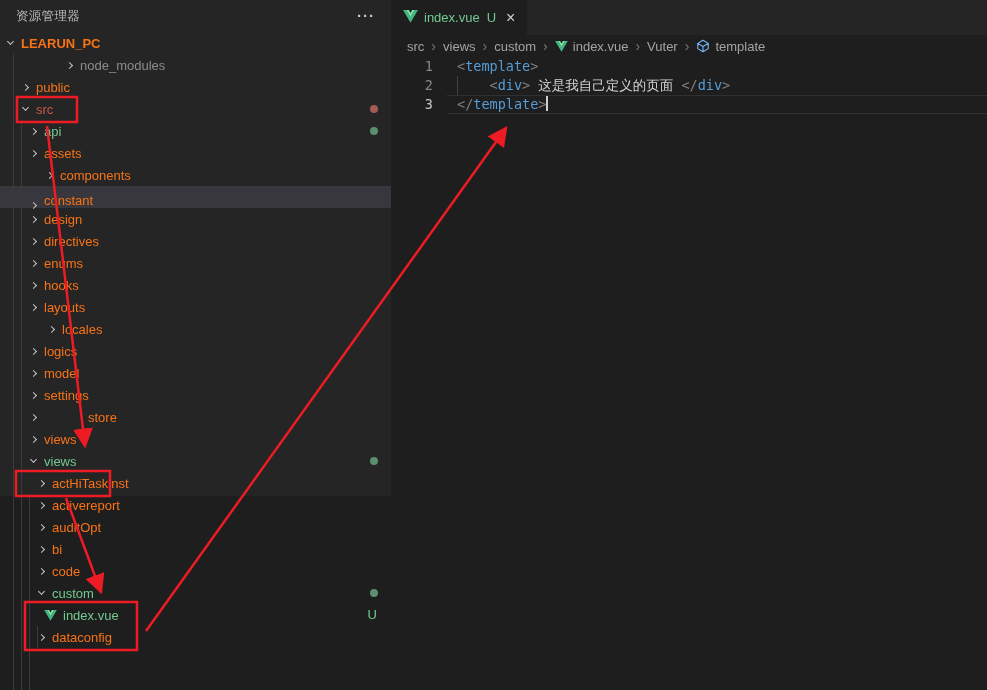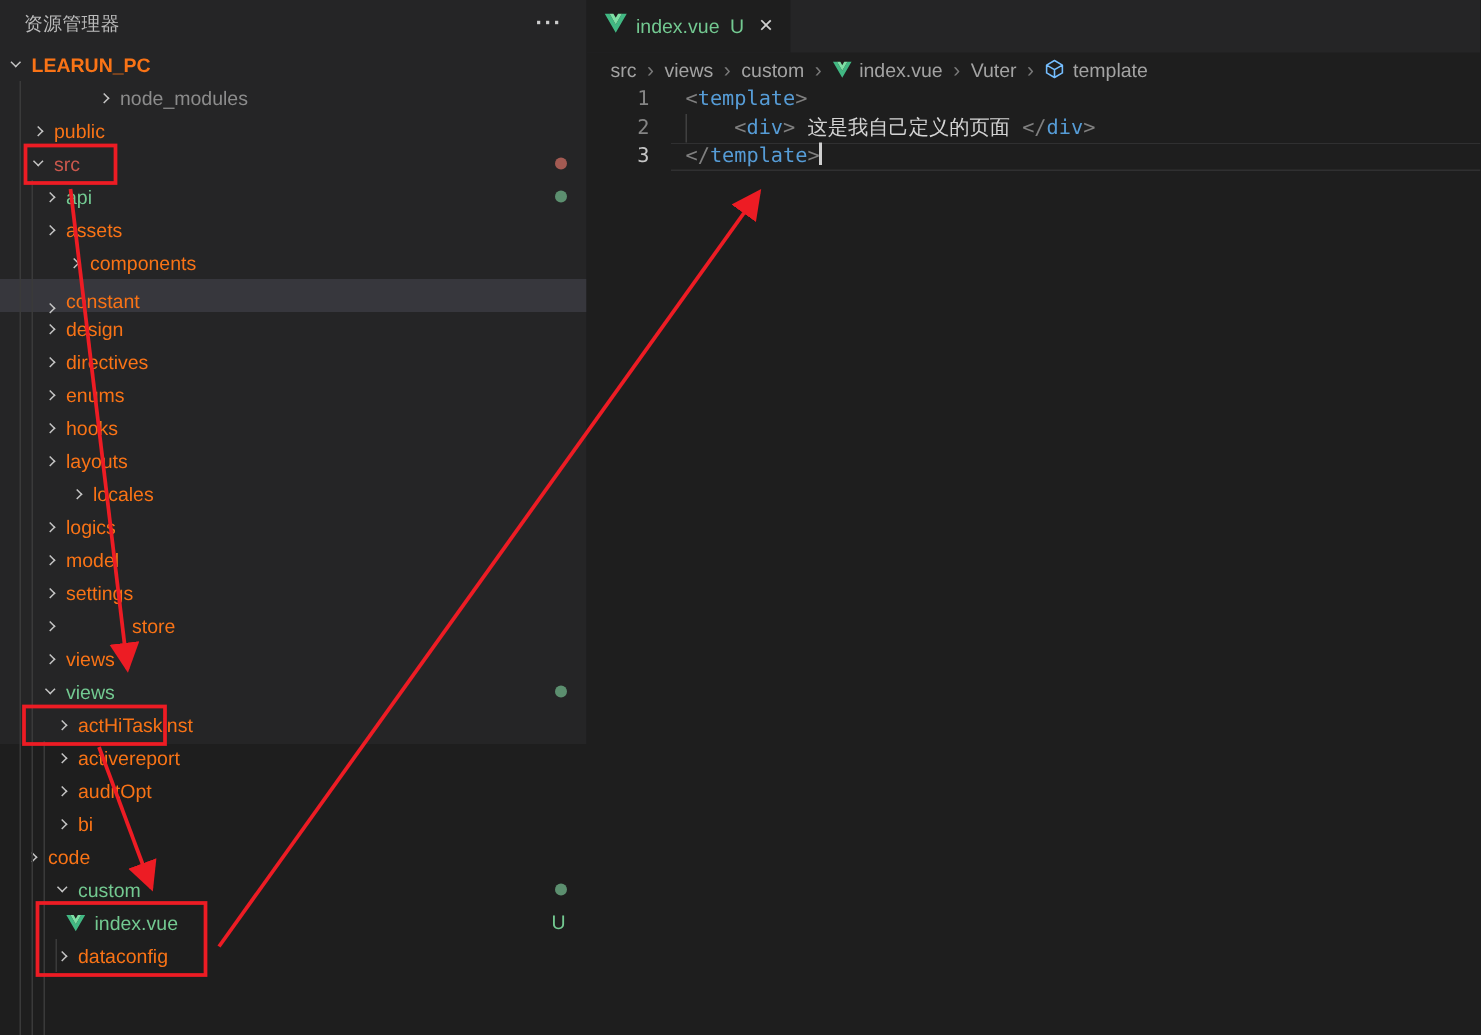--- a/index.html
+++ b/index.html
@@ -168,21 +168,21 @@
           <span class="tlabel c-default">activereport</span>
         </div>
         <div class="trow" style="padding-left: 36px;">
           <span class="chev"></span>
           <span class="tlabel c-default">auditOpt</span>
         </div>
         <div class="trow" style="padding-left: 36px;">
           <span class="chev"></span>
           <span class="tlabel c-default">bi</span>
         </div>
-        <div class="trow" style="padding-left: 16px;">
+        <div class="trow" style="padding-left: 36px;">
           <span class="chev"></span>
           <span class="tlabel c-default">code</span>
         </div>
         <div class="trow" style="padding-left: 36px;">
           <span class="chev down"></span>
           <span class="tlabel c-green">custom</span>
           <span class="dot" style="background:#5c8f6f"></span>
         </div>
         <div class="trow" style="padding-left: 44px;">
           <svg class="vueicon" width="13" height="11" viewBox="0 0 20 17.5">

